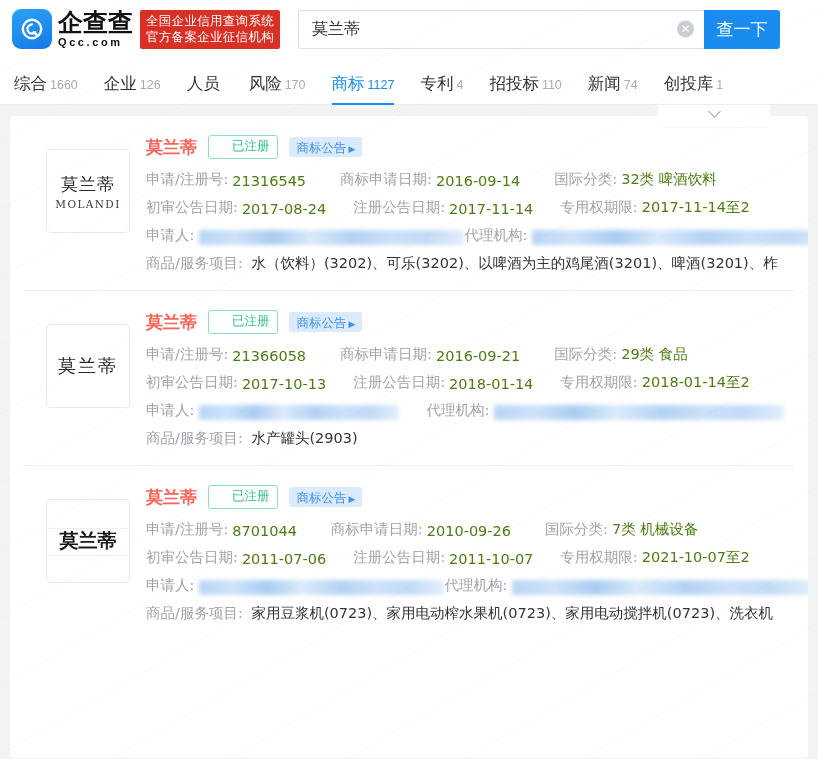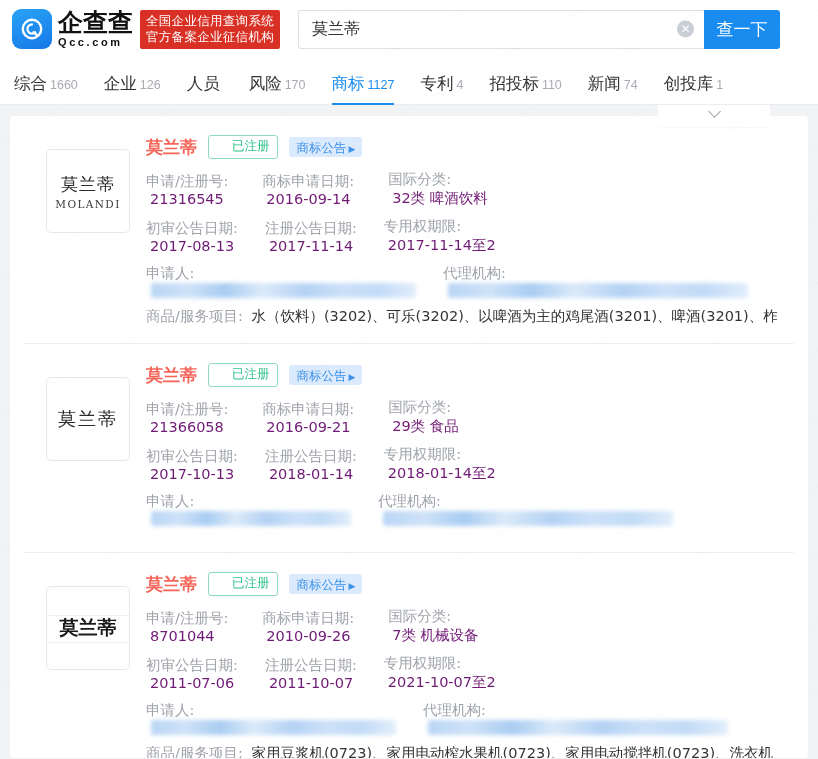--- a/index.html
+++ b/index.html
@@ -191,23 +191,23 @@
     font-family: "DejaVu Sans", sans-serif;
   }
   .badge-notice .arr { font-size: 9px; margin-left: 2px; }
 
   .field-row {
     display: flex; align-items: center;
     white-space: nowrap; margin-bottom: 9px;
     font-size: 14.5px;
     font-family: "DejaVu Sans", sans-serif;
   }
-  .field { display: flex; align-items: flex-start; flex-direction: column; }
+  .field { display: flex; align-items: flex-end; }
   .f-label { color: #9fa3aa; }
-  .f-value { color: #701a75; margin-left: 4px; }
+  .f-value { color: #4d7c0f; margin-left: 4px; }
 
   .blur {
     display: inline-block; height: 15px; border-radius: 2px;
     background: linear-gradient(90deg,
       #b9d6f5 0%, #cfe2f8 14%, #a9cdf2 28%, #dbeaf9 42%,
       #b4d2f4 58%, #cde1f8 72%, #c2dbf6 86%, #e2eefb 100%);
     filter: blur(2.1px);
     vertical-align: middle; margin-left: 5px;
   }
   .blur.w1 { width: 265px; }
@@ -343,21 +343,21 @@
         <span class="spacer-wide"></span>
         <span class="field">
           <span class="f-label">国际分类:</span>
           <span class="f-value">32类 啤酒饮料</span>
         </span>
       </div>
 
       <div class="field-row">
         <span class="field">
           <span class="f-label">初审公告日期:</span>
-          <span class="f-value">2017-08-13</span>
+          <span class="f-value">2017-08-24</span>
         </span>
         <span class="spacer-mid"></span>
         <span class="field">
           <span class="f-label">注册公告日期:</span>
           <span class="f-value">2017-11-14</span>
         </span>
         <span class="spacer-mid"></span>
         <span class="field">
           <span class="f-label">专用权期限:</span>
           <span class="f-value">2017-11-14至2</span>
@@ -436,20 +436,24 @@
           <span class="f-label">申请人:</span>
           <span class="blur w3"></span>
         </span>
         <span class="spacer-mid"></span>
         <span class="field">
           <span class="f-label">代理机构:</span>
           <span class="blur w4"></span>
         </span>
       </div>
 
+      <div class="goods-row">
+        <span class="f-label">商品/服务项目:</span>
+        <span class="f-value">水产罐头(2903)</span>
+      </div>
     </div>
   </div>
 
   <div class="result">
     <div class="tm-img style-c">
       <div class="rule top"></div>
       <div class="tm-cn">莫兰蒂</div>
       <div class="rule bot"></div>
     </div>
     <div class="tm-body">

